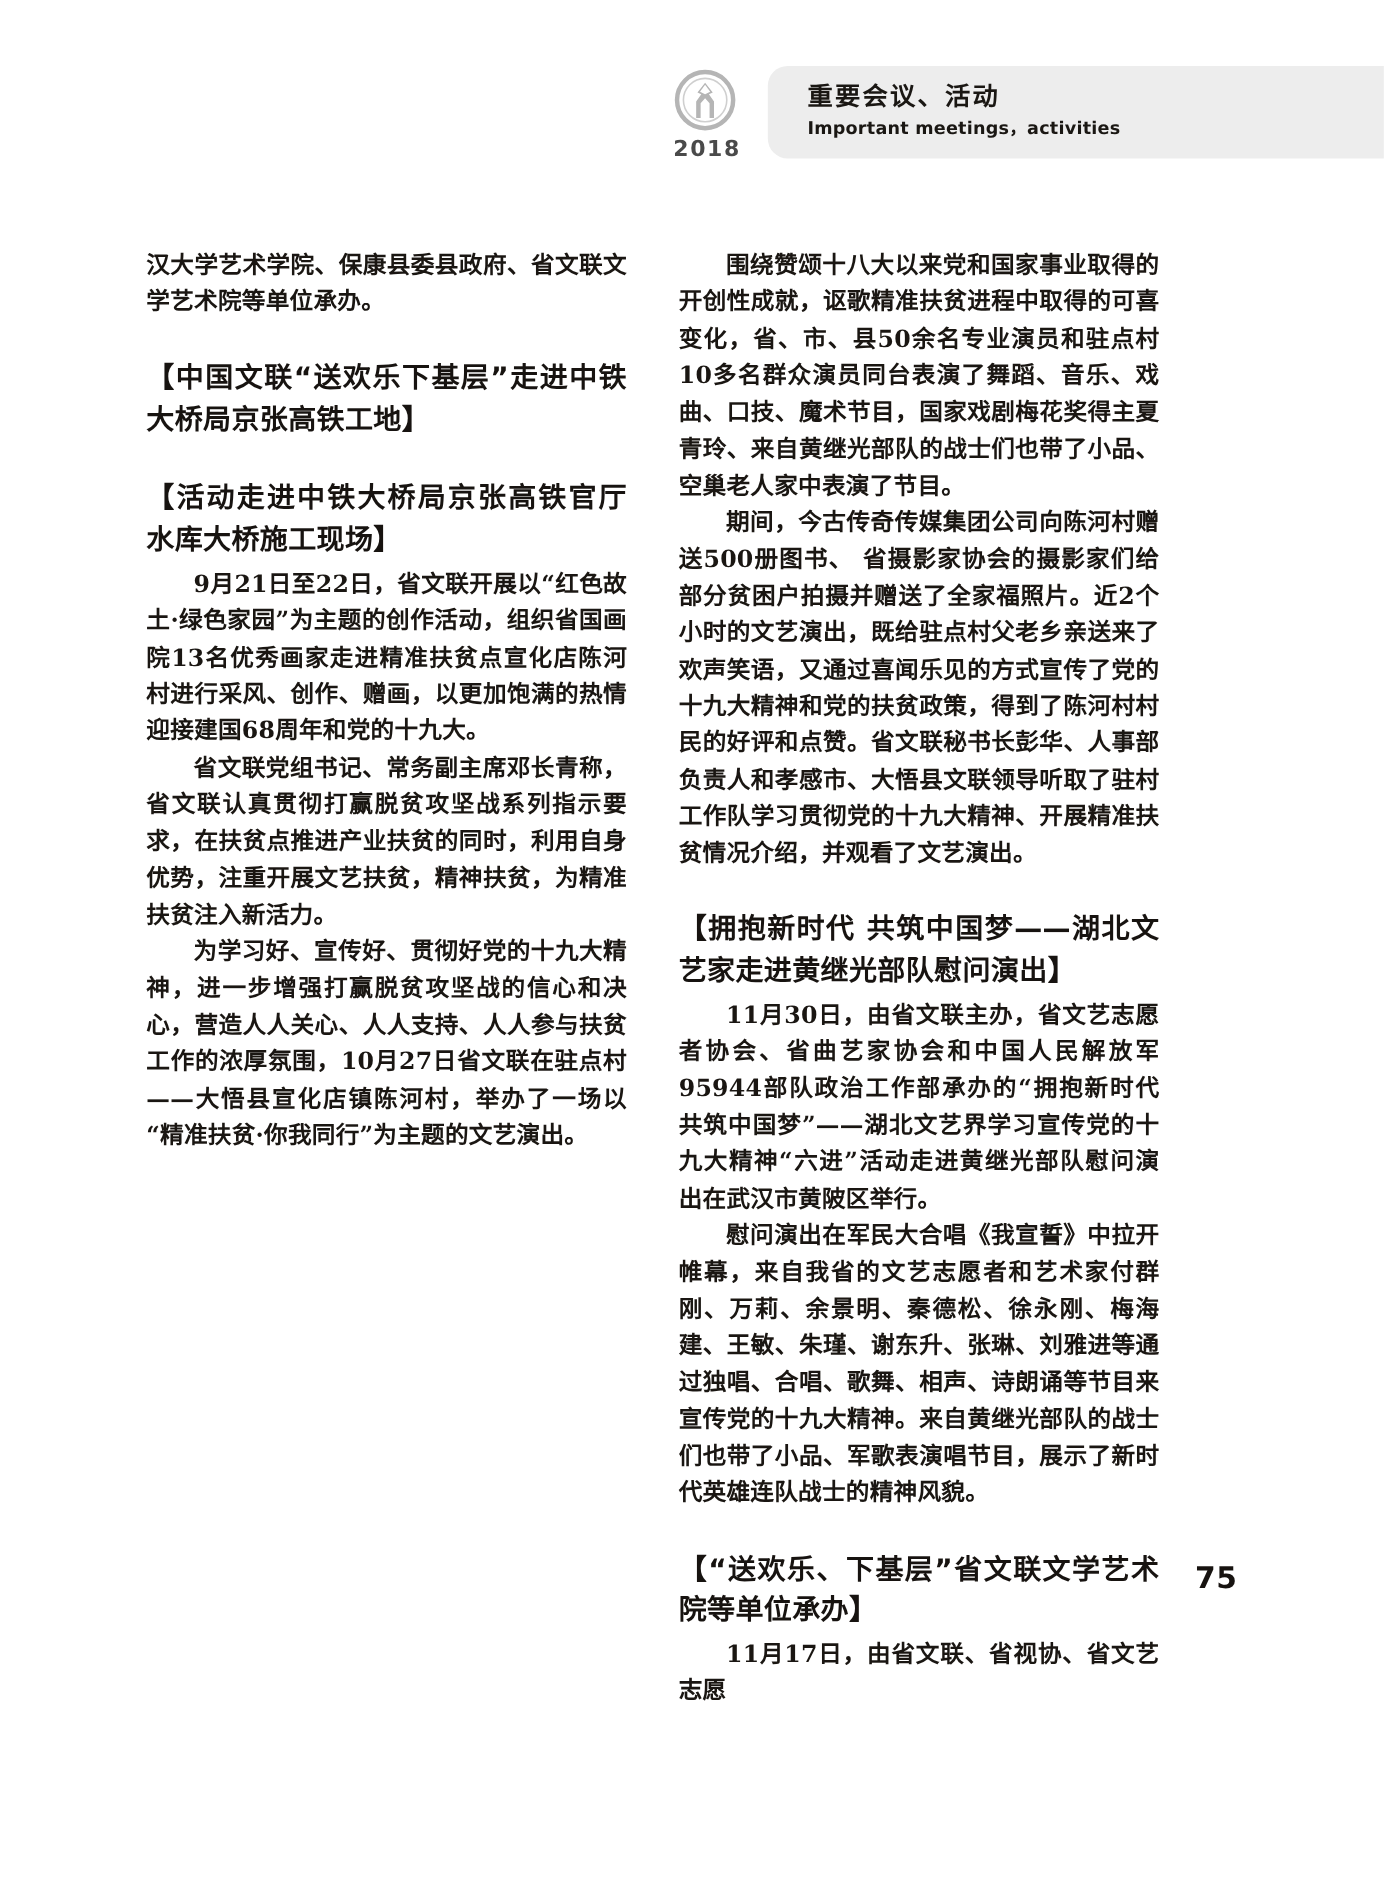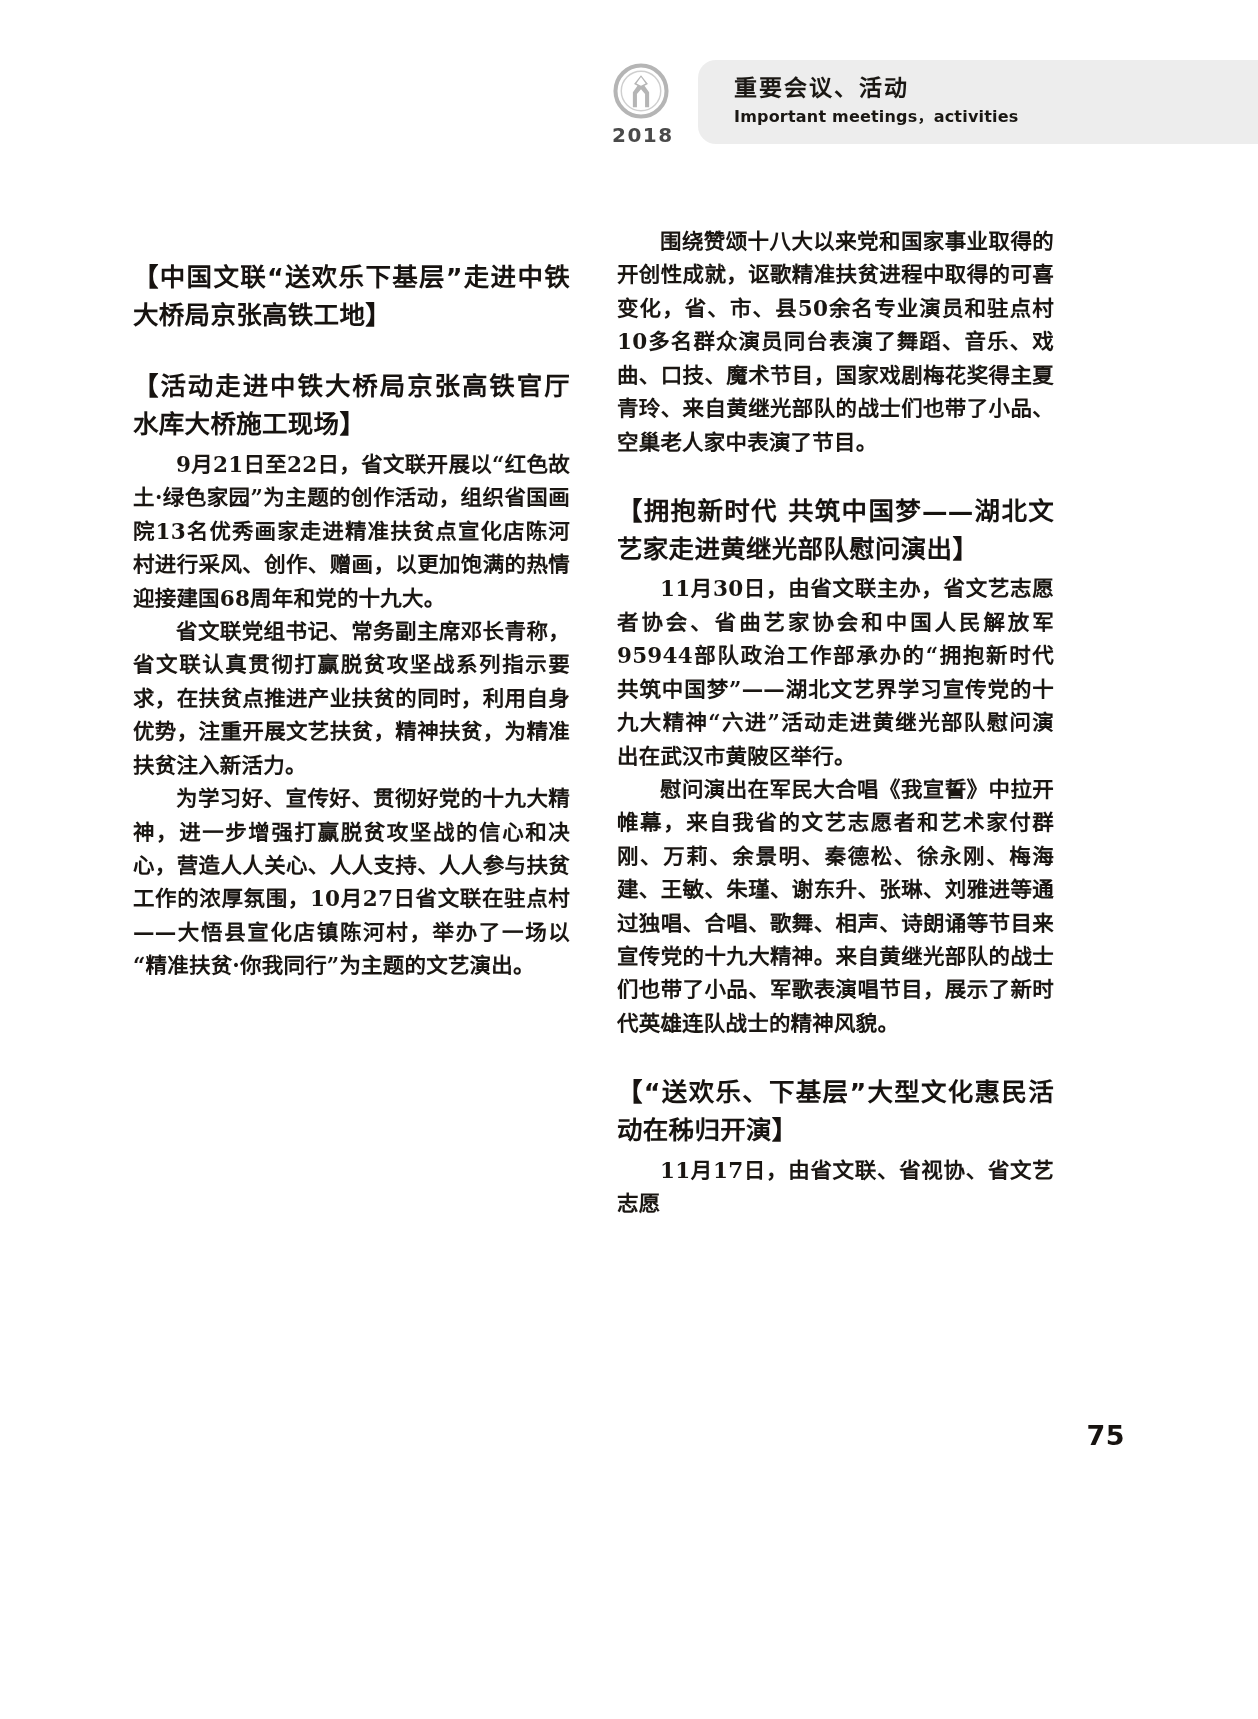--- a/index.html
+++ b/index.html
@@ -149,29 +149,31 @@
     <div class="header-band">
       <div class="header-cn">重要会议、活动</div>
       <div class="header-en">Important meetings，activities</div>
     </div>
 
   </div>
 </div>
 
 <div class="columns">
   <div class="col col-left" id="col-left">
+      <p class="body-text no-indent">汉大学艺术学院、保康县委县政府、省文联文学艺术院等单位承办。</p>
       <h2 class="section-heading">【中国文联“送欢乐下基层”走进中铁大桥局京张高铁工地】</h2>
       <h2 class="section-heading">【活动走进中铁大桥局京张高铁官厅水库大桥施工现场】</h2>
       <p class="body-text">9月21日至22日，省文联开展以“红色故土·绿色家园”为主题的创作活动，组织省国画院13名优秀画家走进精准扶贫点宣化店陈河村进行采风、创作、赠画，以更加饱满的热情迎接建国68周年和党的十九大。</p>
       <p class="body-text">省文联党组书记、常务副主席邓长青称，省文联认真贯彻打赢脱贫攻坚战系列指示要求，在扶贫点推进产业扶贫的同时，利用自身优势，注重开展文艺扶贫，精神扶贫，为精准扶贫注入新活力。</p>
       <p class="body-text">为学习好、宣传好、贯彻好党的十九大精神，进一步增强打赢脱贫攻坚战的信心和决心，营造人人关心、人人支持、人人参与扶贫工作的浓厚氛围，10月27日省文联在驻点村——大悟县宣化店镇陈河村，举办了一场以“精准扶贫·你我同行”为主题的文艺演出。</p>
     </div>
   <div class="col col-right" id="col-right">
       <p class="body-text">围绕赞颂十八大以来党和国家事业取得的开创性成就，讴歌精准扶贫进程中取得的可喜变化，省、市、县50余名专业演员和驻点村10多名群众演员同台表演了舞蹈、音乐、戏曲、口技、魔术节目，国家戏剧梅花奖得主夏青玲、来自黄继光部队的战士们也带了小品、空巢老人家中表演了节目。</p>
+      <p class="body-text">期间，今古传奇传媒集团公司向陈河村赠送500册图书、 省摄影家协会的摄影家们给部分贫困户拍摄并赠送了全家福照片。近2个小时的文艺演出，既给驻点村父老乡亲送来了欢声笑语，又通过喜闻乐见的方式宣传了党的十九大精神和党的扶贫政策，得到了陈河村村民的好评和点赞。省文联秘书长彭华、人事部负责人和孝感市、大悟县文联领导听取了驻村工作队学习贯彻党的十九大精神、开展精准扶贫情况介绍，并观看了文艺演出。</p>
       <h2 class="section-heading">【拥抱新时代 共筑中国梦——湖北文艺家走进黄继光部队慰问演出】</h2>
       <p class="body-text">11月30日，由省文联主办，省文艺志愿者协会、省曲艺家协会和中国人民解放军95944部队政治工作部承办的“拥抱新时代 共筑中国梦”——湖北文艺界学习宣传党的十九大精神“六进”活动走进黄继光部队慰问演出在武汉市黄陂区举行。</p>
       <p class="body-text">慰问演出在军民大合唱《我宣誓》中拉开帷幕，来自我省的文艺志愿者和艺术家付群刚、万莉、余景明、秦德松、徐永刚、梅海建、王敏、朱瑾、谢东升、张琳、刘雅进等通过独唱、合唱、歌舞、相声、诗朗诵等节目来宣传党的十九大精神。来自黄继光部队的战士们也带了小品、军歌表演唱节目，展示了新时代英雄连队战士的精神风貌。</p>
-      <h2 class="section-heading">【“送欢乐、下基层”大型文化惠民活动在秭归开演】</h2>
+      <h2 class="section-heading">【“送欢乐、下基层”省文联文学艺术院等单位承办】</h2>
       <p class="body-text">11月17日，由省文联、省视协、省文艺志愿</p>
     </div>
 </div>
 
 <div class="folio">75</div>
 
 </body></html>

